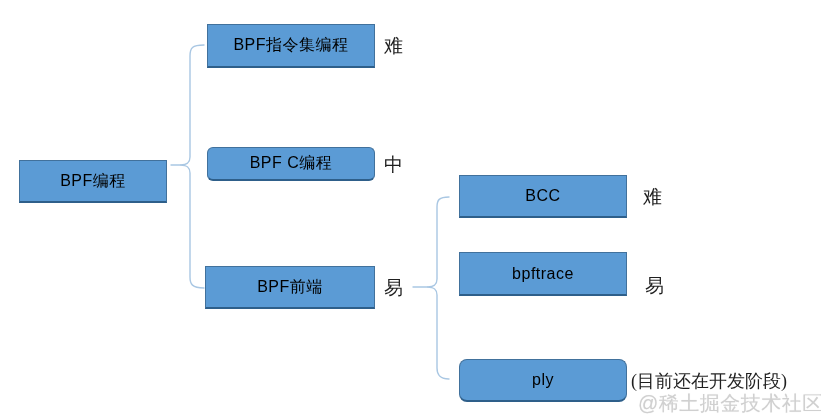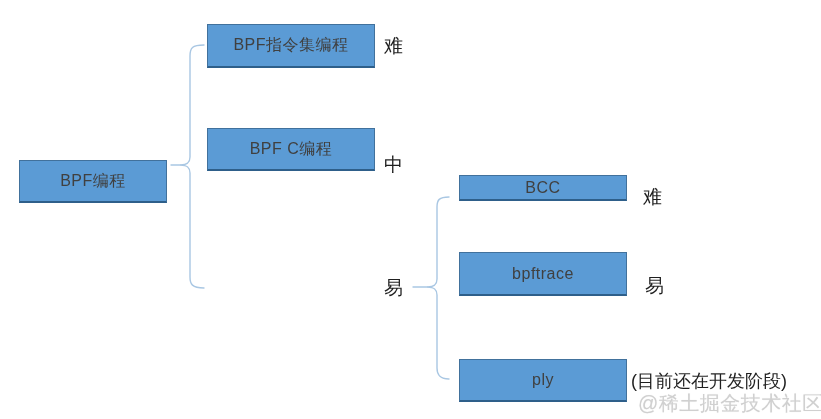--- a/index.html
+++ b/index.html
@@ -15,49 +15,49 @@
     position: absolute;
     left: 0; top: 0;
     width: 821px; height: 419px;
     pointer-events: none;
   }
   .node {
     position: absolute;
     background: #5B9BD5;
     border: 1px solid #41719C;
     border-bottom: 2px solid #2E5F8A;
-    color: #404040;
+    color: #000000;
     font-size: 16px;
     display: flex;
     align-items: center;
     justify-content: center;
     box-sizing: border-box;
     letter-spacing: 0.5px;
   }
   .node-root   { left: 19px;  top: 144px; width: 148px; height: 43px; margin-top: 16px; }
   .node-l1-0   { left: 207px; top: 24px;  width: 168px; height: 44px; }
-  .node-l1-1   { left: 207px; top: 128px; width: 168px; height: 43px; }
+  .node-l1-1   { left: 207px; top: 147px; width: 168px; height: 34px; border-radius: 6px; }
   .node-l1-2   { left: 205px; top: 266px; width: 170px; height: 43px; }
-  .node-l2-0   { left: 459px; top: 175px; width: 168px; height: 26px; }
+  .node-l2-0   { left: 459px; top: 175px; width: 168px; height: 43px; }
   .node-l2-1   { left: 459px; top: 252px; width: 168px; height: 44px; }
-  .node-l2-2   { left: 459px; top: 359px; width: 168px; height: 43px; }
+  .node-l2-2   { left: 459px; top: 359px; width: 168px; height: 43px; border-radius: 8px; }
   .difficulty {
     position: absolute;
     color: #1f1f1f;
     font-size: 19px;
     display: flex;
     align-items: center;
     white-space: nowrap;
   }
   .diff-l1-0 { left: 384px; top: 24px;  height: 44px; }
   .diff-l1-1 { left: 384px; top: 143px; height: 43px; }
   .diff-l1-2 { left: 384px; top: 266px; height: 43px; }
   .diff-l2-0 { left: 643px; top: 175px; height: 43px; }
   .diff-l2-1 { left: 645px; top: 264px; height: 44px; }
-  .diff-l2-2 { left: 631px; top: 359px; height: 43px; font-size: 18px; }
+  .diff-l2-2 { left: 631px; top: 359px; height: 43px; font-size: 18px; font-family: Liberation Serif, serif; }
   .watermark {
     position: absolute;
     left: 638px;
     top: 390px;
     font-size: 20px;
     color: #c8c8c8;
     opacity: 0.85;
     letter-spacing: 0.5px;
     white-space: nowrap;
     text-shadow: 0 0 1px #e6e6e6;
@@ -76,20 +76,21 @@
 
     <path d="M449,197 C439,197 437,200 437,207 L437,279 C437,284 435,287 427,287
              C435,287 437,290 437,295 L437,368 C437,374 439,379 449,379" fill="none" stroke-width="1.4" stroke-linecap="round" stroke="#A9C7E3"></path>
     <path d="M413,287 L427,287" fill="none" stroke-width="1.4" stroke-linecap="round" stroke="#A9C7E3"></path>
   </svg>
 
   <div class="node node-root">BPF编程</div>
 
   <div class="node node-l1-0">BPF指令集编程</div>
   <div class="node node-l1-1">BPF C编程</div>
+  <div class="node node-l1-2">BPF前端</div>
 
   <div class="difficulty diff-l1-0">难</div>
   <div class="difficulty diff-l1-1">中</div>
   <div class="difficulty diff-l1-2">易</div>
 
   <div class="node node-l2-0">BCC</div>
   <div class="node node-l2-1">bpftrace</div>
   <div class="node node-l2-2">ply</div>
 
   <div class="difficulty diff-l2-0">难</div>

